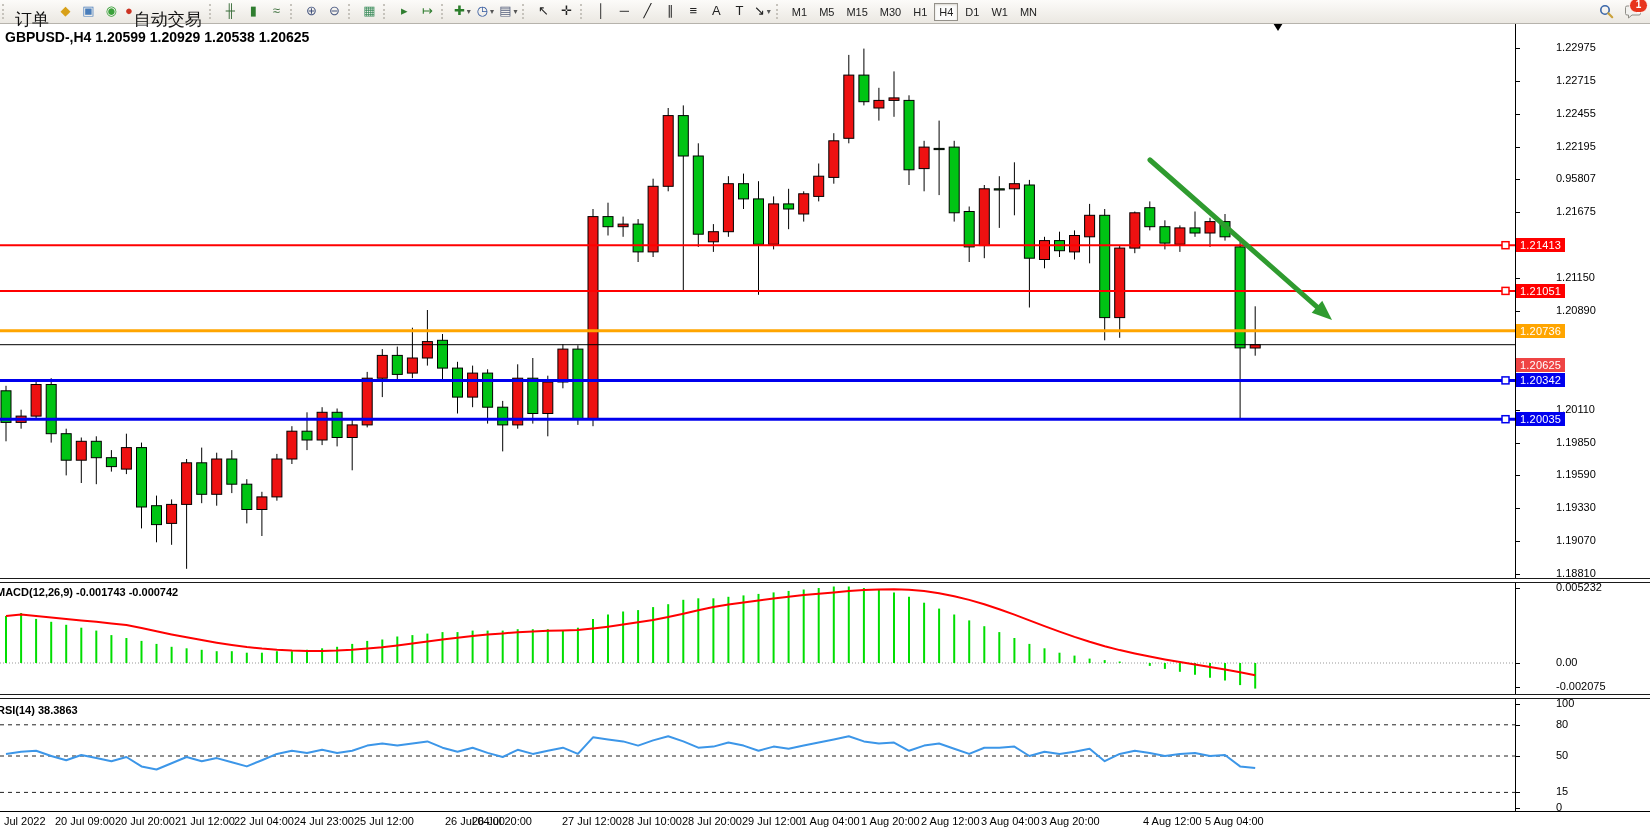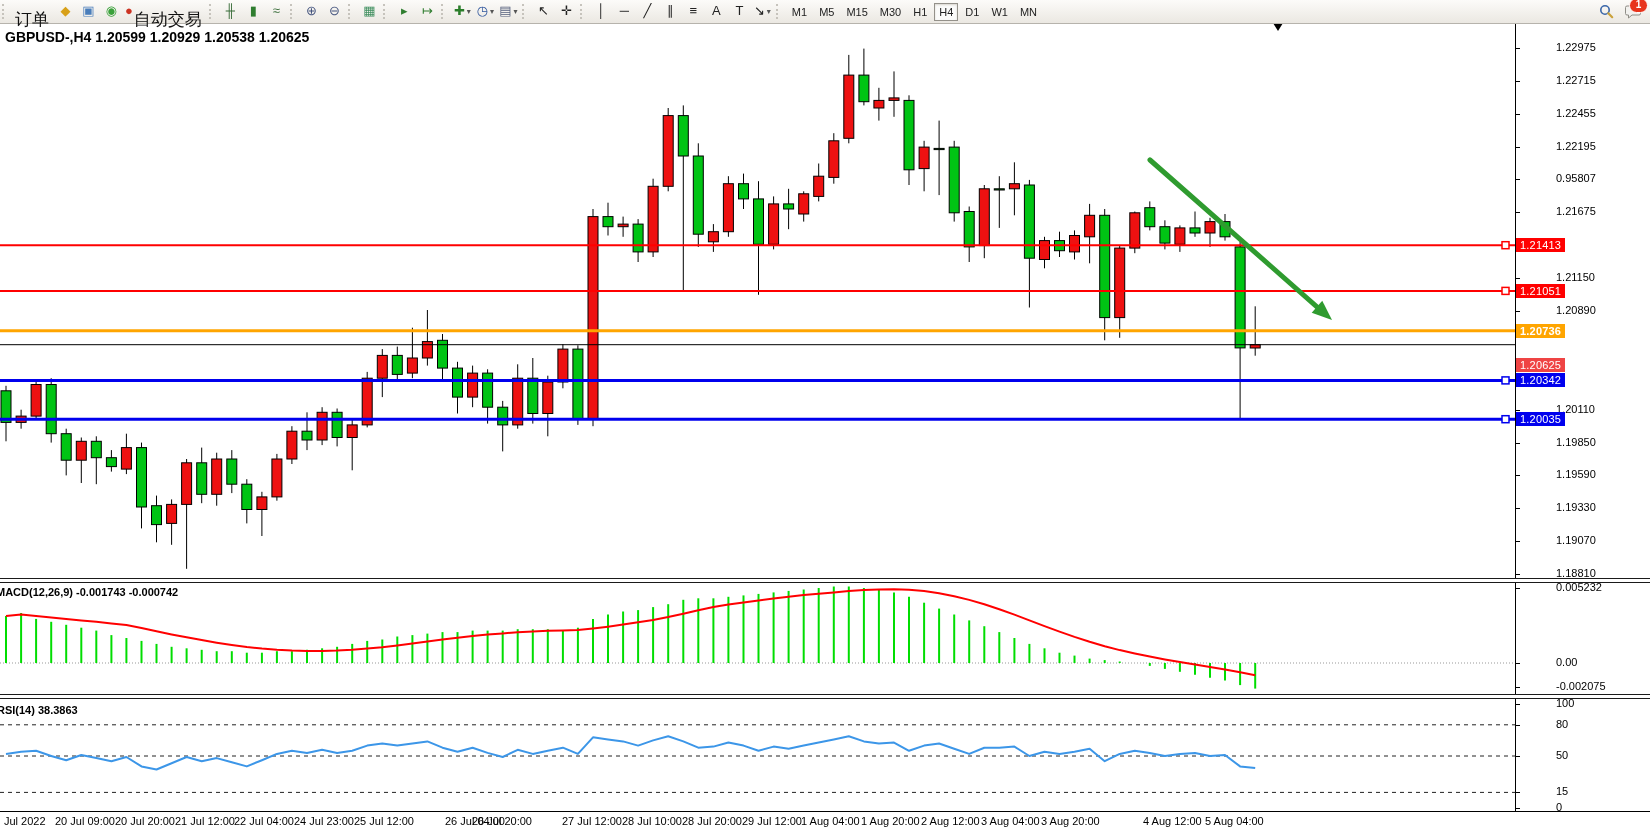--- a/index.html
+++ b/index.html
@@ -469,21 +469,21 @@
         <div class="ytick-dash" style="top: 475.4px;"></div>
         <div class="ytick" style="top: 468.4px;">1.19590</div>
         <div class="ytick-dash" style="top: 508.2px;"></div>
         <div class="ytick" style="top: 501.2px;">1.19330</div>
         <div class="ytick-dash" style="top: 541.1px;"></div>
         <div class="ytick" style="top: 534.1px;">1.19070</div>
         <div class="ytick-dash" style="top: 573.9px;"></div>
         <div class="ytick" style="top: 566.9px;">1.18810</div>
         <div class="badge" style="top: 238.2px; background: rgb(255, 0, 0);">1.21413</div>
         <div class="badge" style="top: 283.9px; background: rgb(255, 0, 0);">1.21051</div>
-        <div class="badge" style="top: 323.7px; background: rgb(255, 165, 0); font-weight: bold;">1.20736</div>
+        <div class="badge" style="top: 323.7px; background: rgb(255, 165, 0);">1.20736</div>
         <div class="badge" style="top: 337.7px; background: #ef4444; margin-top: 20px;">1.20625</div>
         <div class="badge" style="top: 373.4px; background: rgb(0, 0, 238);">1.20342</div>
         <div class="badge" style="top: 412.2px; background: rgb(0, 0, 238);">1.20035</div>
         <div class="ytick-dash" style="top: 588px;"></div>
         <div class="ytick" style="top: 581px;">0.005232</div>
         <div class="ytick-dash" style="top: 663px;"></div>
         <div class="ytick" style="top: 656px;">0.00</div>
         <div class="ytick-dash" style="top: 687px;"></div>
         <div class="ytick" style="top: 680px;">-0.002075</div>
         <div class="ytick-dash" style="top: 704px;"></div>

